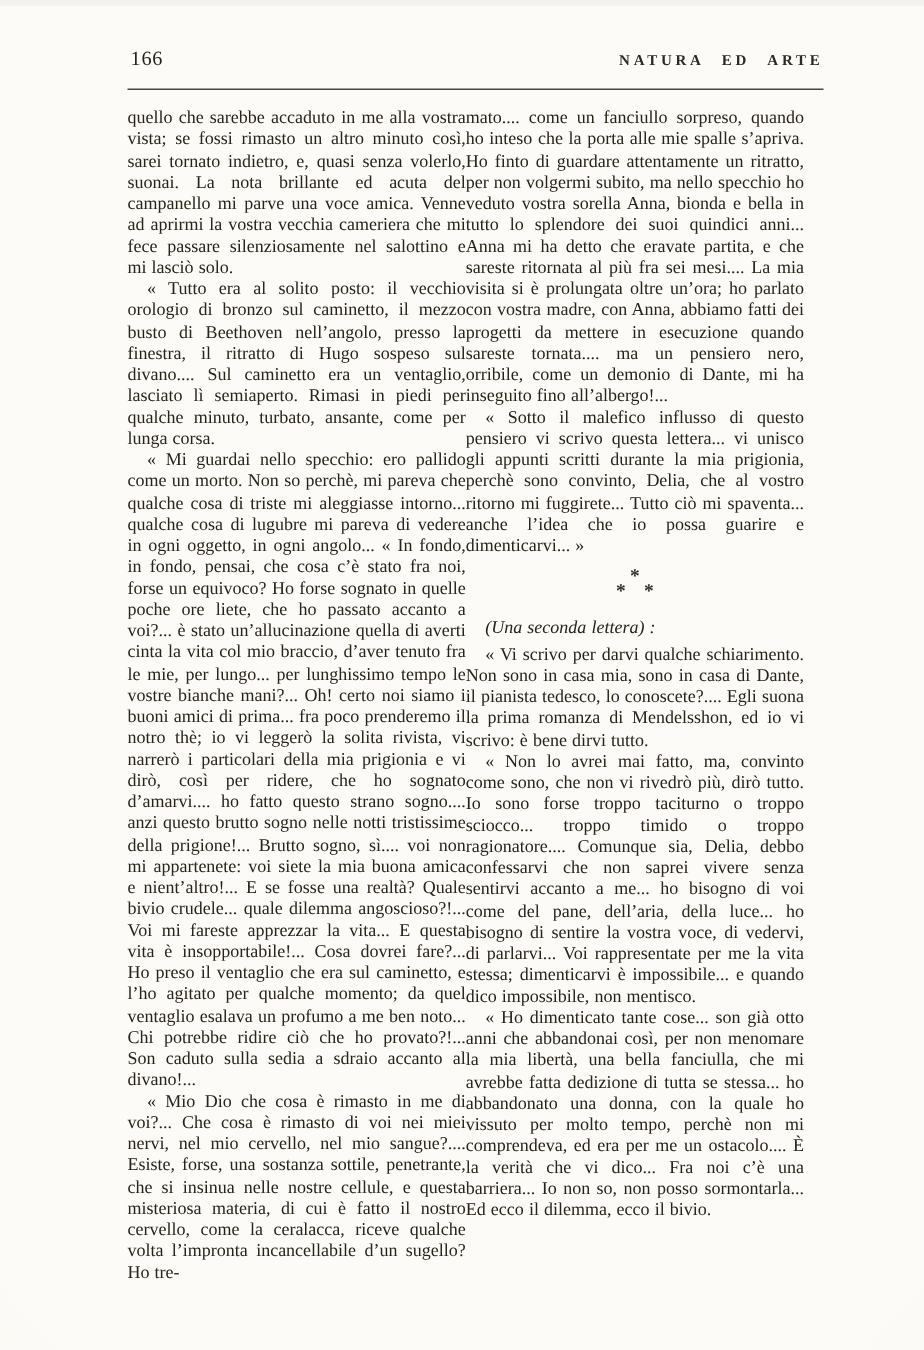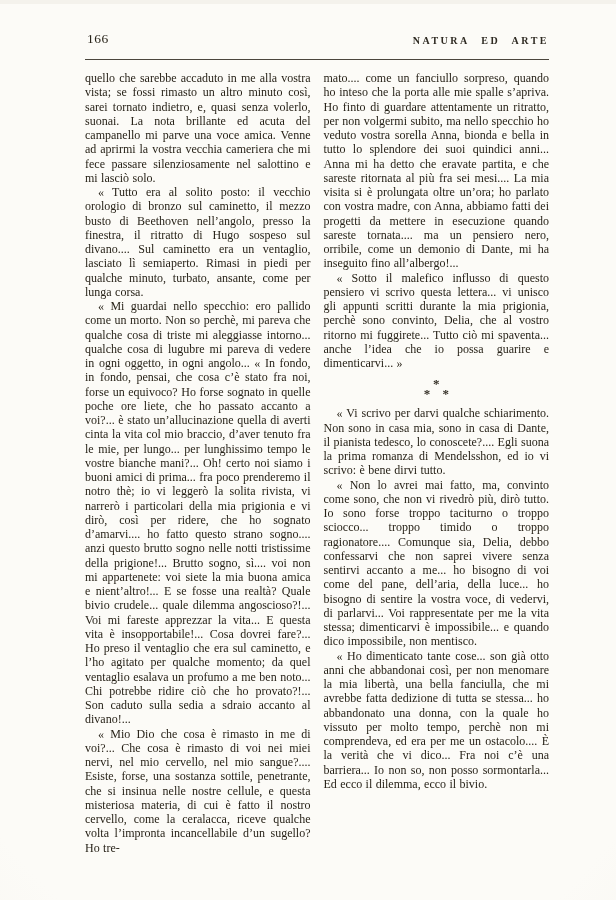--- a/index.html
+++ b/index.html
@@ -27,21 +27,21 @@
     text-align: right;
     font-size: 10px; font-weight: bold;
     letter-spacing: 2.5px; word-spacing: 7px;
     color: #2e2a22;
   }
   .head-rule {
     height: 0;
     border-top: 1.7px solid #4b463d;
     margin: 2px 0 0 0;
   }
-  .columns { display: flex; gap: 13px; margin-top: 11px; font-family: Liberation Serif, serif; }
+  .columns { display: flex; margin-top: 11px; font-family: Liberation Serif, serif; }
   .col { width: 225.5px; }
   p.para {
     margin: 0;
     font-size: 12px;
     line-height: 14.25px;
     text-align: justify;
     text-indent: 0;
     word-spacing: 0.4px;
   }
   p.para.indent { text-indent: 13px; }
@@ -74,19 +74,20 @@
           <p class="para indent">« Mi guardai nello specchio: ero pallido come un morto. Non so perchè, mi pareva che qualche cosa di triste mi aleggiasse intorno... qualche cosa di lugubre mi pareva di vedere in ogni oggetto, in ogni angolo... « In fondo, in fondo, pensai, che cosa c’è stato fra noi, forse un equivoco? Ho forse sognato in quelle poche ore liete, che ho passato accanto a voi?... è stato un’allucinazione quella di averti cinta la vita col mio braccio, d’aver tenuto fra le mie, per lungo... per lunghissimo tempo le vostre bianche mani?... Oh! certo noi siamo i buoni amici di prima... fra poco prenderemo il notro thè; io vi leggerò la solita rivista, vi narrerò i particolari della mia prigionia e vi dirò, così per ridere, che ho sognato d’amarvi.... ho fatto questo strano sogno.... anzi questo brutto sogno nelle notti tristissime della prigione!... Brutto sogno, sì.... voi non mi appartenete: voi siete la mia buona amica e nient’altro!... E se fosse una realtà? Quale bivio crudele... quale dilemma angoscioso?!... Voi mi fareste apprezzar la vita... E questa vita è insopportabile!... Cosa dovrei fare?... Ho preso il ventaglio che era sul caminetto, e l’ho agitato per qualche momento; da quel ventaglio esalava un profumo a me ben noto... Chi potrebbe ridire ciò che ho provato?!... Son caduto sulla sedia a sdraio accanto al divano!...</p>
           <p class="para indent">« Mio Dio che cosa è rimasto in me di voi?... Che cosa è rimasto di voi nei miei nervi, nel mio cervello, nel mio sangue?.... Esiste, forse, una sostanza sottile, penetrante, che si insinua nelle nostre cellule, e questa misteriosa materia, di cui è fatto il nostro cervello, come la ceralacca, riceve qualche volta l’impronta incancellabile d’un sugello? Ho tre-</p>
         </div>
       <div class="col">
           <p class="para">mato.... come un fanciullo sorpreso, quando ho inteso che la porta alle mie spalle s’apriva. Ho finto di guardare attentamente un ritratto, per non volgermi subito, ma nello specchio ho veduto vostra sorella Anna, bionda e bella in tutto lo splendore dei suoi quindici anni... Anna mi ha detto che eravate partita, e che sareste ritornata al più fra sei mesi.... La mia visita si è prolungata oltre un’ora; ho parlato con vostra madre, con Anna, abbiamo fatti dei progetti da mettere in esecuzione quando sareste tornata.... ma un pensiero nero, orribile, come un demonio di Dante, mi ha inseguito fino all’albergo!...</p>
           <p class="para indent">« Sotto il malefico influsso di questo pensiero vi scrivo questa lettera... vi unisco gli appunti scritti durante la mia prigionia, perchè sono convinto, Delia, che al vostro ritorno mi fuggirete... Tutto ciò mi spaventa... anche l’idea che io possa guarire e dimenticarvi... »</p>
           <div class="asterism">
             <span class="ast-top">*</span>
             <span class="ast-bottom">* *</span>
           </div>
+          <p class="para indent italic">(Una seconda lettera) :</p>
           <p class="para indent">« Vi scrivo per darvi qualche schiarimento. Non sono in casa mia, sono in casa di Dante, il pianista tedesco, lo conoscete?.... Egli suona la prima romanza di Mendelsshon, ed io vi scrivo: è bene dirvi tutto.</p>
           <p class="para indent">« Non lo avrei mai fatto, ma, convinto come sono, che non vi rivedrò più, dirò tutto. Io sono forse troppo taciturno o troppo sciocco... troppo timido o troppo ragionatore.... Comunque sia, Delia, debbo confessarvi che non saprei vivere senza sentirvi accanto a me... ho bisogno di voi come del pane, dell’aria, della luce... ho bisogno di sentire la vostra voce, di vedervi, di parlarvi... Voi rappresentate per me la vita stessa; dimenticarvi è impossibile... e quando dico impossibile, non mentisco.</p>
           <p class="para indent">« Ho dimenticato tante cose... son già otto anni che abbandonai così, per non menomare la mia libertà, una bella fanciulla, che mi avrebbe fatta dedizione di tutta se stessa... ho abbandonato una donna, con la quale ho vissuto per molto tempo, perchè non mi comprendeva, ed era per me un ostacolo.... È la verità che vi dico... Fra noi c’è una barriera... Io non so, non posso sormontarla... Ed ecco il dilemma, ecco il bivio.</p>
         </div>
     </div>
   </div>
 </div>
 
 </body></html>

